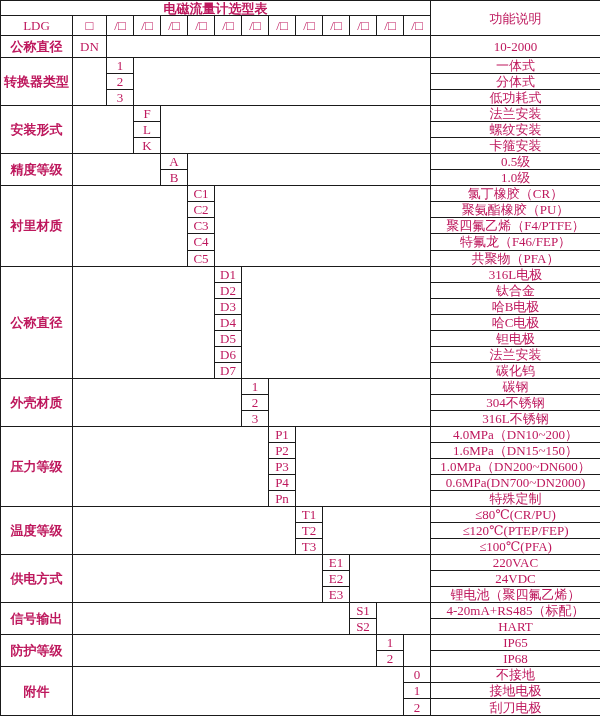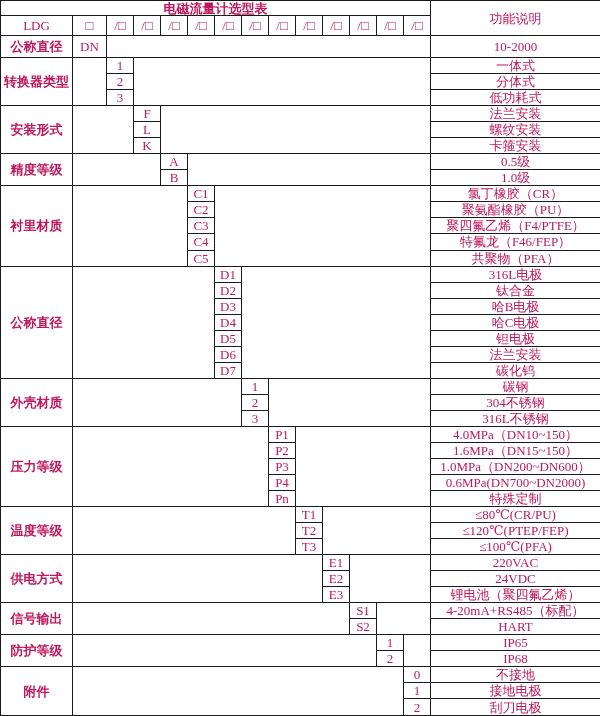--- a/index.html
+++ b/index.html
@@ -194,21 +194,21 @@
   <tr>
         <td>3</td>
       <td>316L不锈钢</td>
       </tr>
 
   <tr>
     <td rowspan="5" class="lbl">压力等级</td>
     <td colspan="7" rowspan="5"></td>
     <td>P1</td>
     <td colspan="5" rowspan="5"></td>
-    <td class="al">4.0MPa（DN10~150）</td>
+    <td class="al">4.0MPa（DN10~200）</td>
   </tr>
   <tr>
         <td>P2</td>
       <td class="al">1.6MPa（DN15~150）</td>
       </tr>
   <tr>
         <td>P3</td>
       <td class="al">1.0MPa（DN200~DN600）</td>
       </tr>
   <tr>

